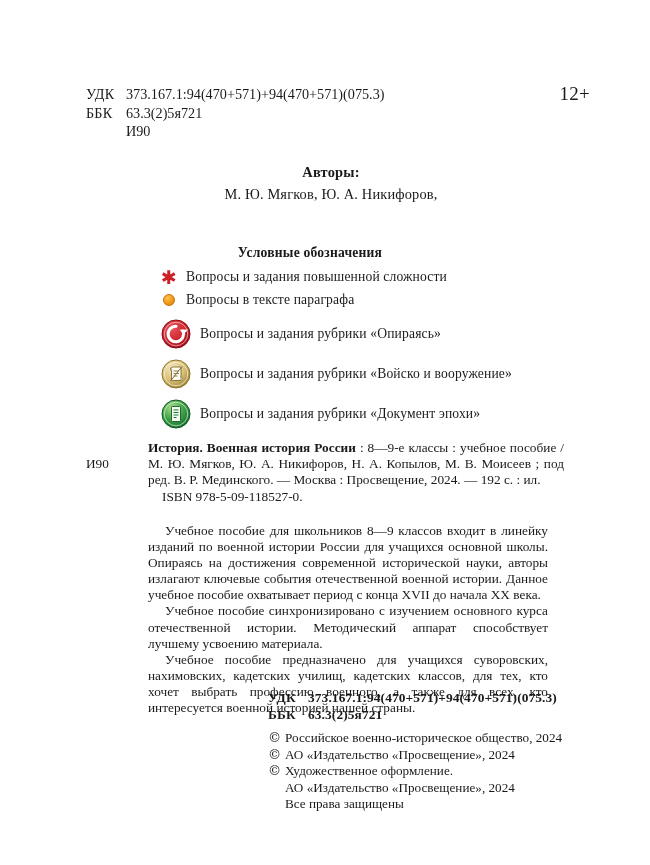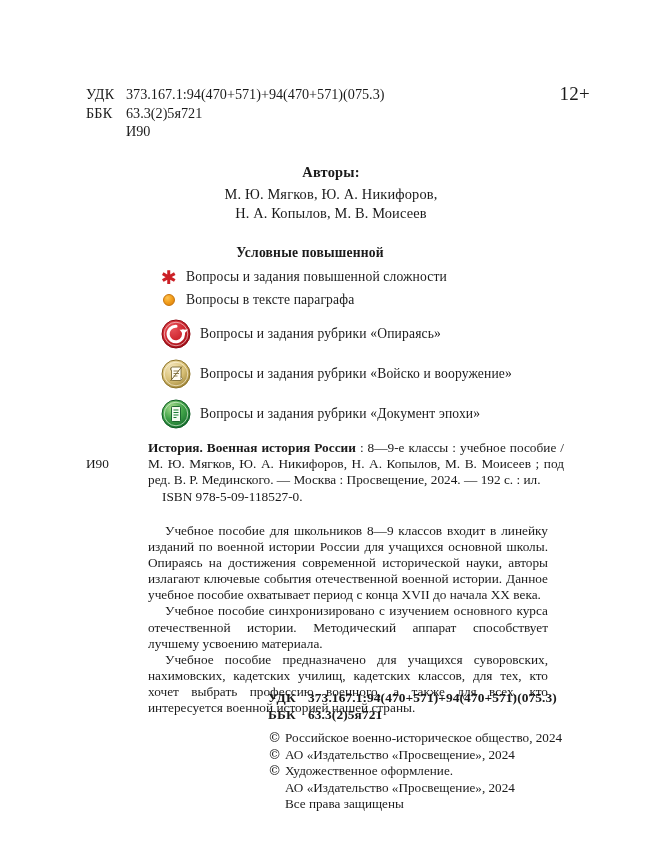--- a/index.html
+++ b/index.html
@@ -222,25 +222,24 @@
       <span class="udk-label">ББК</span>
       <span class="udk-value">И90</span>
     </div>
   </div>
 
   <div class="age-badge">12+</div>
 
   <div class="authors">
     <div class="heading">Авторы:</div>
     <div class="line">М. Ю. Мягков, Ю. А. Никифоров,</div>
-    <div class="line">Н. А. Копылов, М. В. Моисеев</div>
   </div>
 
   <div class="legend">
-    <div class="legend-title">Условные повышенной</div>
+    <div class="legend-title">Условные обозначения</div>
 
     <ul class="legend-list">
 
       <li class="legend-item item-star">
         <span class="ic">
           <span class="star-glyph">✱</span>
         </span>
         <span class="txt">Вопросы и задания повышенной сложности</span>
       </li>
 

